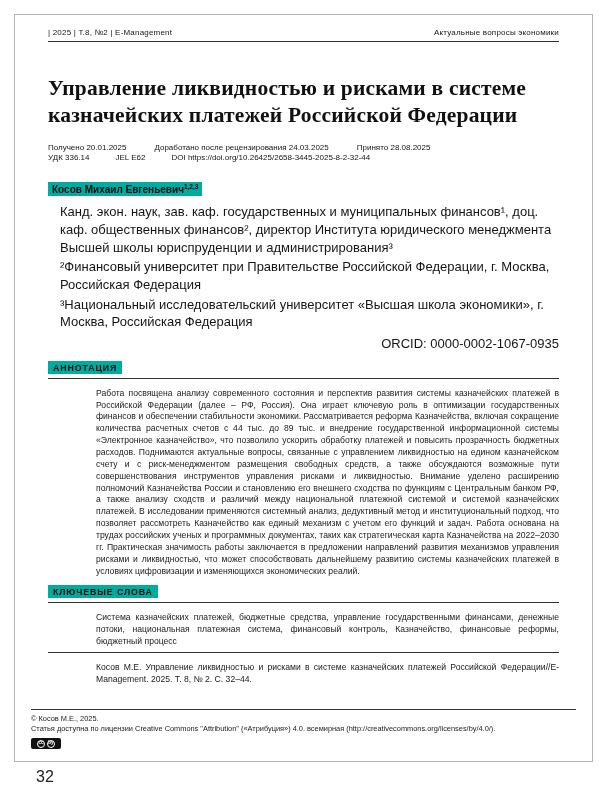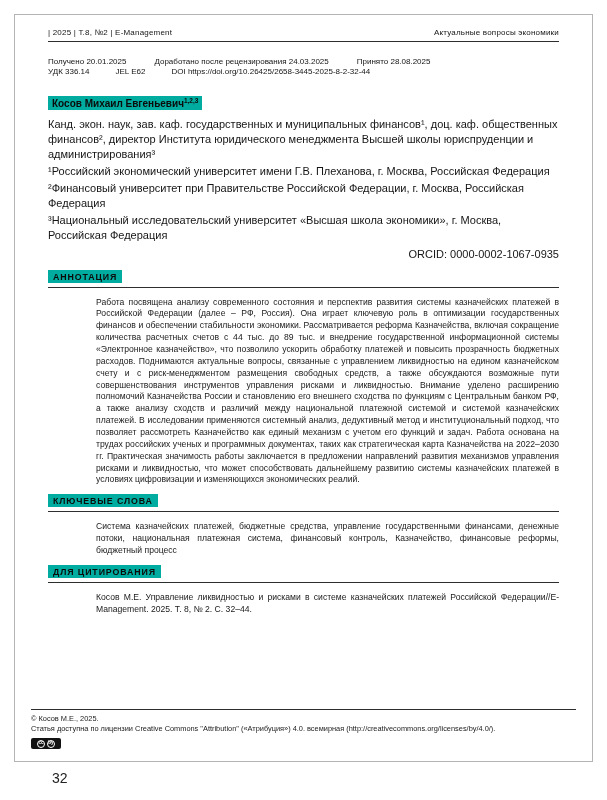--- a/index.html
+++ b/index.html
@@ -27,21 +27,21 @@
     letter-spacing: 0.2px; margin: 33px 0 0 0; color: #111;
   }
   .meta-row { display: flex; font-size: 8px; }
   .dates { margin-top: 15px; gap: 28px; align-items: flex-end; }
   .codes { margin-top: 1px; gap: 26px; }
   .author { margin-top: 17px; }
   .hl { background: var(--accent); }
   .author-name { display: inline-block; font-size: 10px; font-weight: 700; padding: 1px 4px; color: #0b0b0b; }
   .sup { font-size: 6.5px; vertical-align: super; font-weight: 700; }
   p { margin: 0; }
-  .small { font-size: 11px; line-height: 1.36; }
+  .small { font-size: 13px; line-height: 1.36; margin-left: 12px; }
   .pos { margin-top: 6px; }
   .affil { margin-top: 2px; }
   .orcid { margin-top: 4px; text-align: right; }
   .italic { font-style: italic; }
   .section { margin-top: 4px; }
   .sec-label {
     display: inline-block; font-size: 8.8px; font-weight: 700;
     letter-spacing: 0.9px; padding: 2px 5px 1px 5px; color: #0b0b0b;
   }
   .sec-rule { border-top: 1px solid var(--rule); margin-top: 3px; height: 0; }
@@ -53,54 +53,54 @@
   .pfooter .rule { margin: 0 0 4px 0; }
   .cc-badge {
     margin-top: 3px; width: 30px; height: 11px; background: #111;
     border-radius: 2px; display: flex; align-items: center; justify-content: center; gap: 2px;
   }
   .cc-circle {
     width: 8px; height: 8px; border: 1px solid #fff; border-radius: 50%;
     color: #fff; font-size: 4.6px; font-weight: 700;
     display: flex; align-items: center; justify-content: center;
   }
-  .page-num { position: absolute; left: 52px; bottom: 14px; font-size: 14px; color: #222; }
+  .page-num { position: absolute; left: 36px; bottom: 14px; font-size: 16px; color: #222; }
 </style>
 </head>
 <body>
 
 <div class="page">
   <div class="frame">
 
     <div class="main">
       <header class="jheader">
         <span>| 2025 | Т.8, №2 | E-Management</span>
         <span>Актуальные вопросы экономики</span>
       </header>
       <div class="rule"></div>
 
+      <h1 class="title">Управление ликвидностью и рисками в системе казначейских платежей Российской Федерации</h1>
 
       <div class="meta-row dates">
         <span>Получено 20.01.2025</span>
         <span>Доработано после рецензирования 24.03.2025</span>
         <span>Принято 28.08.2025</span>
       </div>
 
       <div class="meta-row codes">
         <span>УДК 336.14</span>
         <span>JEL E62</span>
         <span>DOI https://doi.org/10.26425/2658-3445-2025-8-2-32-44</span>
       </div>
 
       <div class="author">
         <div>
           <span class="hl author-name"><span>Косов Михаил Евгеньевич</span><span class="sup">1,2,3</span></span>
         </div>
         <p class="small pos">Канд. экон. наук, зав. каф. государственных и муниципальных финансов¹, доц. каф. общественных финансов², директор Института юридического менеджмента Высшей школы юриспруденции и администрирования³</p>
-        <p class="small affil">¹Российский экономический университет имени Г.В. Плеханова, г. Москва, Российская Федерация</p>
         <p class="small affil">²Финансовый университет при Правительстве Российской Федерации, г. Москва, Российская Федерация</p>
         <p class="small affil">³Национальный исследовательский университет «Высшая школа экономики», г. Москва, Российская Федерация</p>
         <p class="small orcid">ORCID: 0000-0002-1067-0935</p>
       </div>
 
       <section class="section">
         <div>
           <span class="hl sec-label">АННОТАЦИЯ</span>
         </div>
         <div class="sec-rule"></div>
@@ -109,23 +109,20 @@
 
       <section class="section">
         <div>
           <span class="hl sec-label">КЛЮЧЕВЫЕ СЛОВА</span>
         </div>
         <div class="sec-rule"></div>
         <p class="body-text">Система казначейских платежей, бюджетные средства, управление государственными финансами, денежные потоки, национальная платежная система, финансовый контроль, Казначейство, финансовые реформы, бюджетный процесс</p>
       </section>
 
       <section class="section">
-        <div>
-          <span class="hl sec-label">ДЛЯ ЦИТИРОВАНИЯ</span>
-        </div>
         <div class="sec-rule"></div>
         <p class="body-text">Косов М.Е. Управление ликвидностью и рисками в системе казначейских платежей Российской Федерации//E-Management. 2025. Т. 8, № 2. С. 32–44.</p>
       </section>
     </div>
 
     <footer class="pfooter">
       <div class="rule"></div>
       <p>© Косов М.Е., 2025.</p>
       <p>Статья доступна по лицензии Creative Commons "Attribution" («Атрибуция») 4.0. всемирная (http://creativecommons.org/licenses/by/4.0/).</p>
       <div class="cc-badge">

